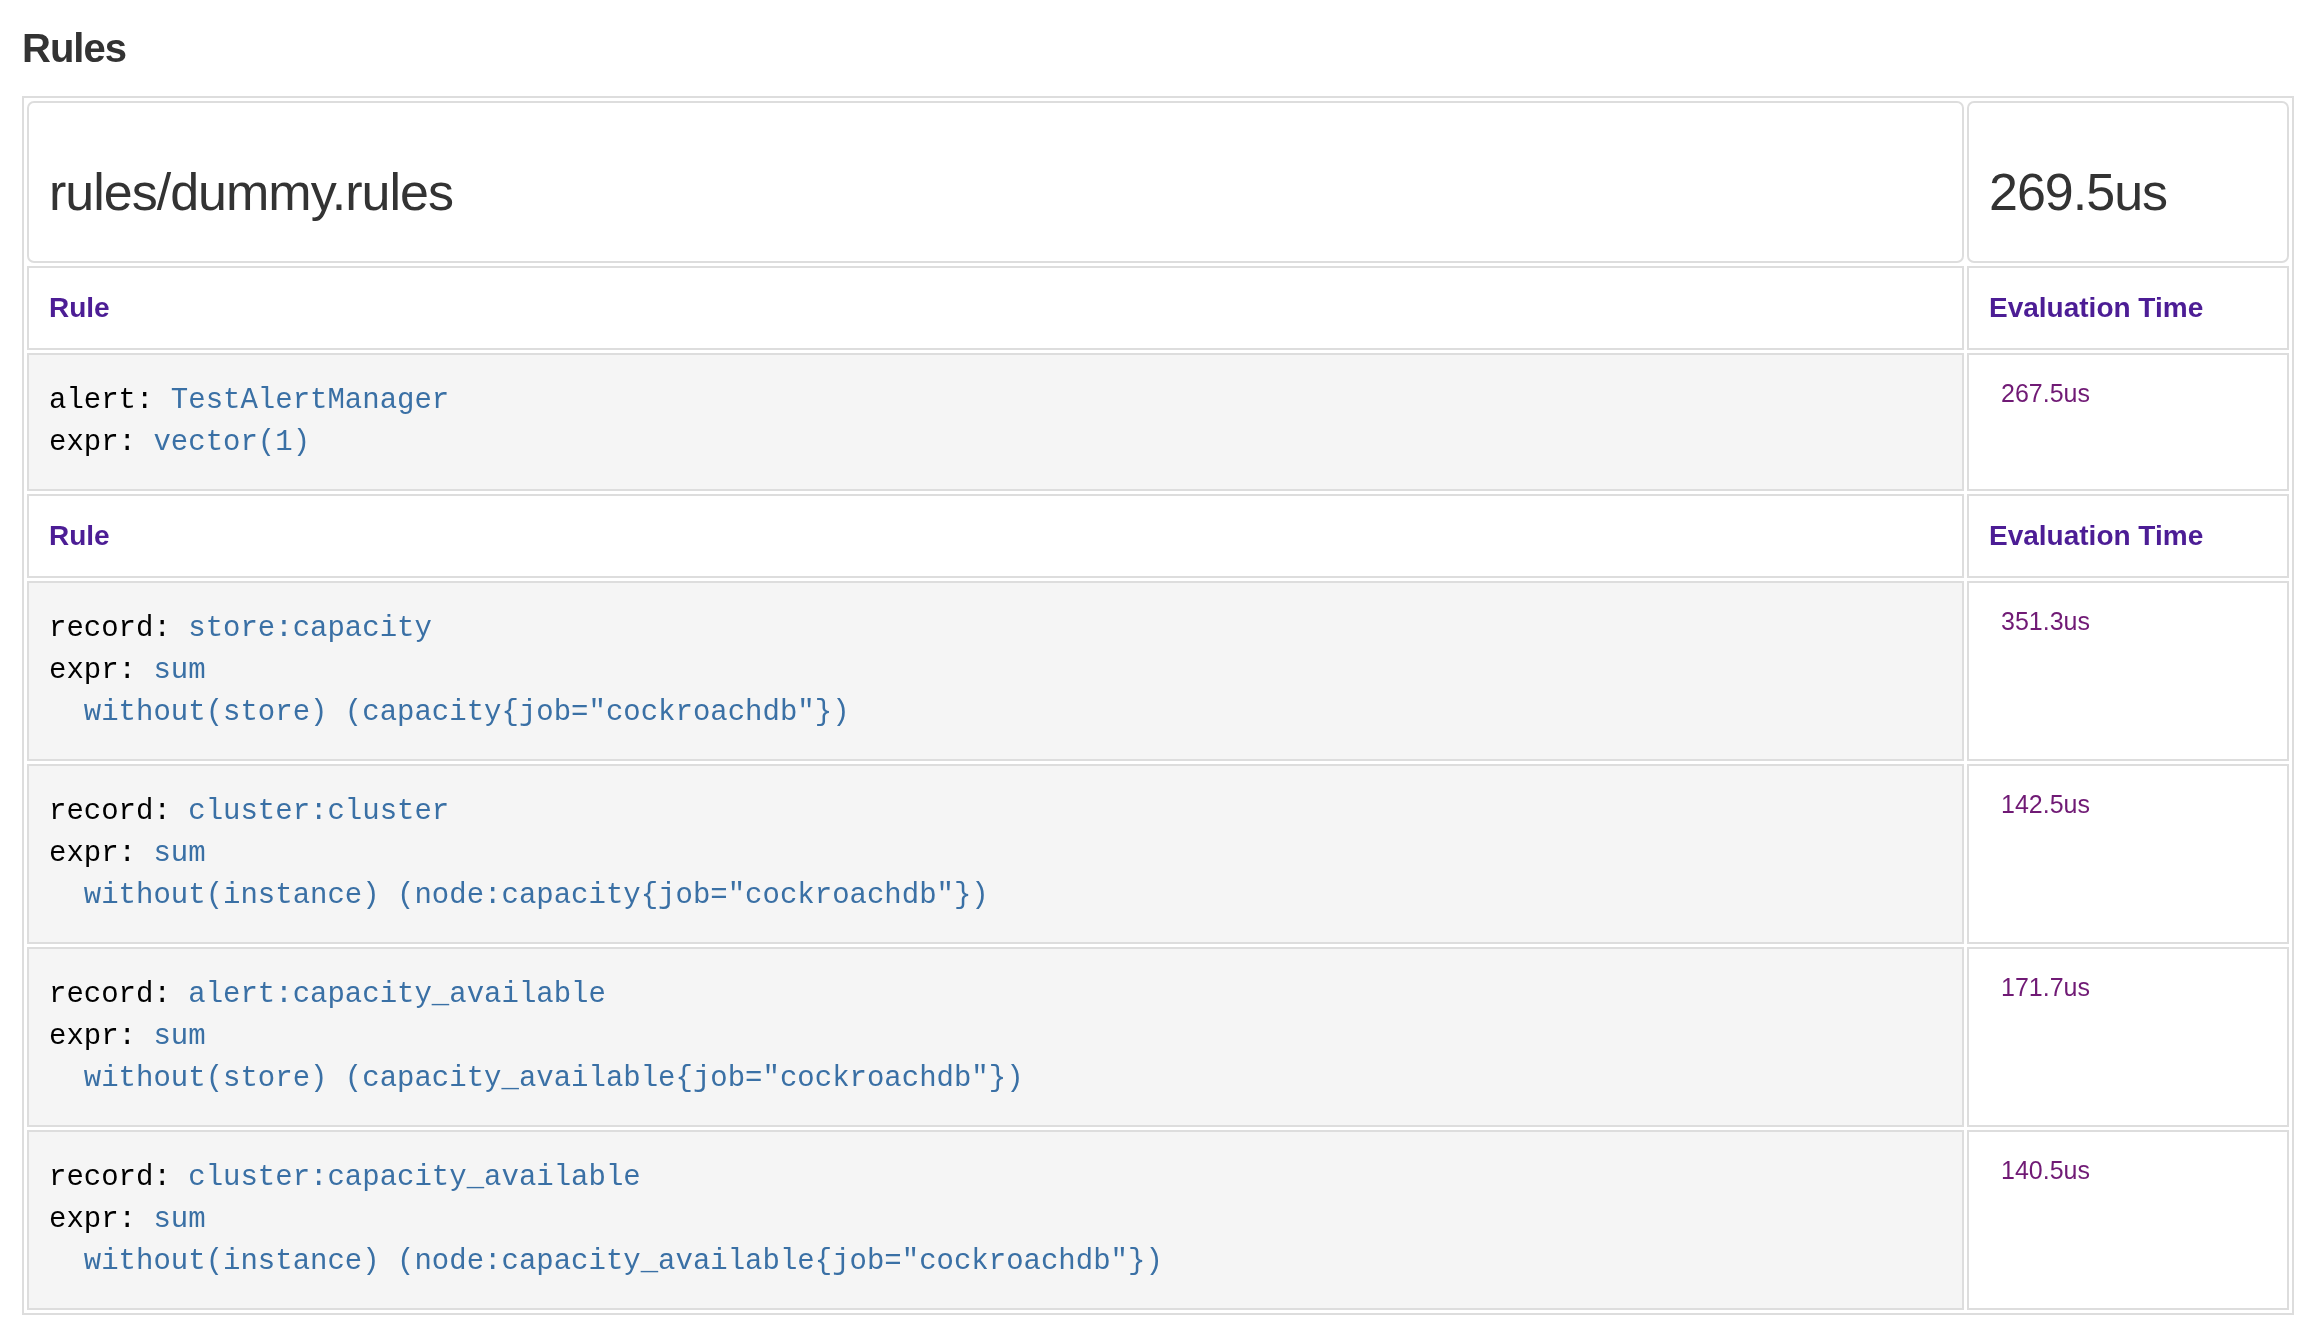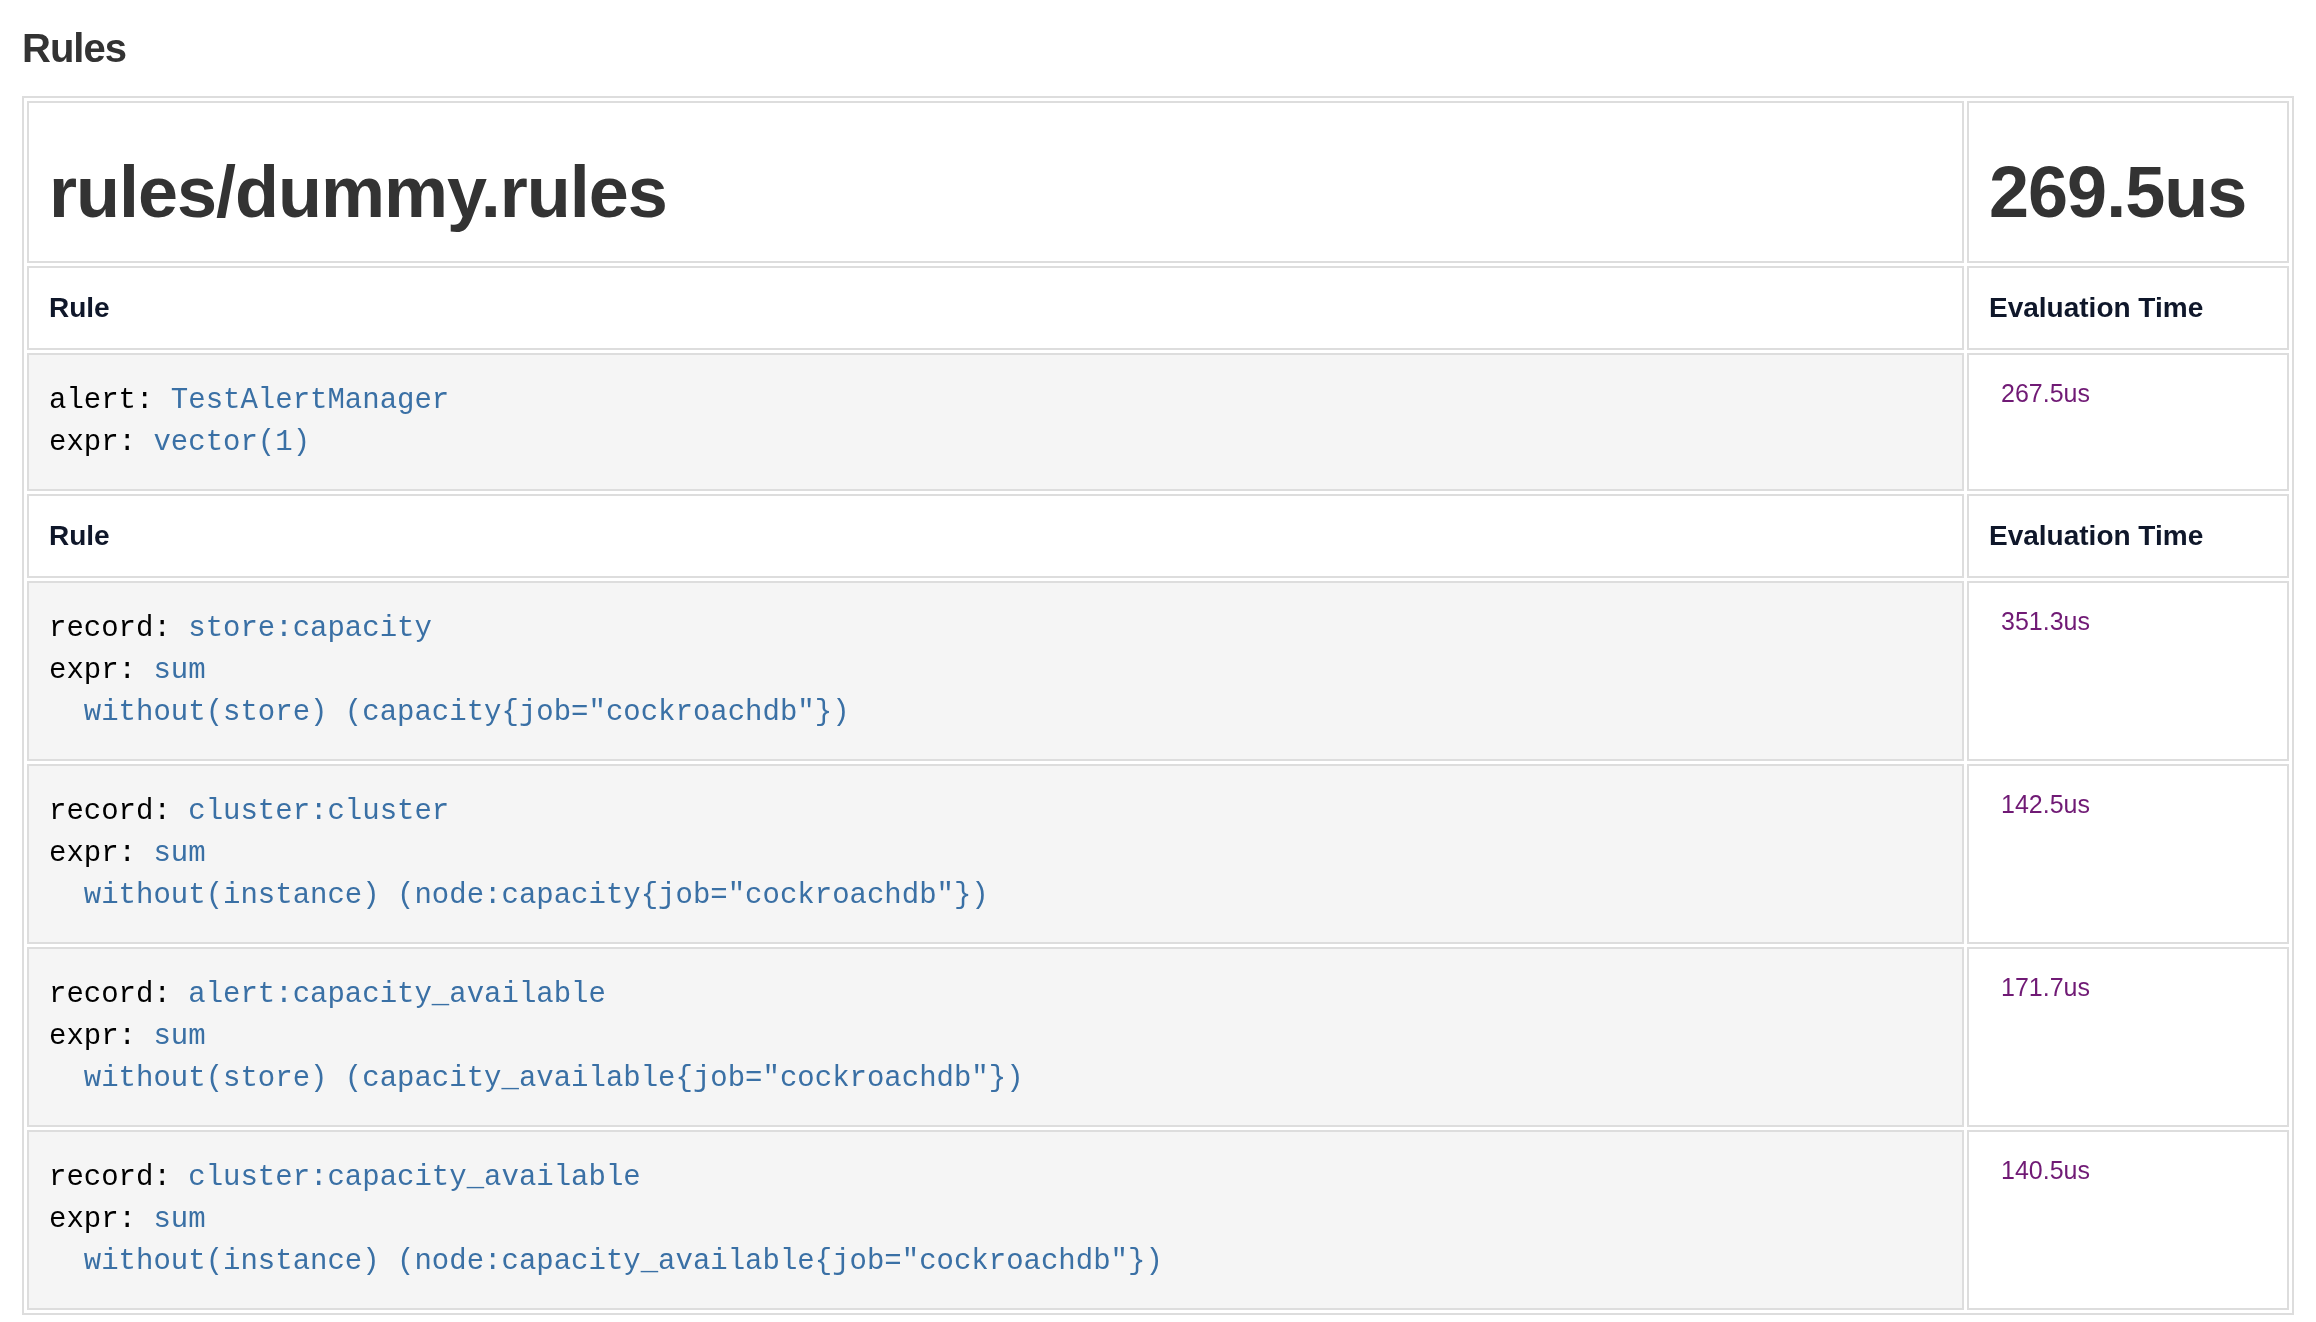--- a/index.html
+++ b/index.html
@@ -36,34 +36,35 @@
   col.col-rule { }
   col.col-time { width: 322px; }
   td, th {
     border: 2px solid #dddddd;
     vertical-align: top;
     text-align: left;
     background: #ffffff;
   }
   td.group-cell {
     padding: 50px 20px 30px 20px;
-    font-size: 72px;
+    font-size: 52px;
     line-height: 78px;
-    font-weight: 700;
+    font-weight: 400;
     color: #333333;
     letter-spacing: -1px;
     white-space: nowrap;
     overflow: hidden;
+    border-radius: 7px;
   }
   th.col-header {
     padding: 20px;
     font-size: 28px;
     line-height: 40px;
     font-weight: 700;
-    color: #0f172a;
+    color: #4c1d95;
   }
   td.rule-cell {
     background: #f5f5f5;
     padding: 25px 20px;
     font-family: "Liberation Mono", "DejaVu Sans Mono", monospace;
     font-size: 29px;
     line-height: 42px;
     white-space: pre;
     overflow: hidden;
     color: #000000;

